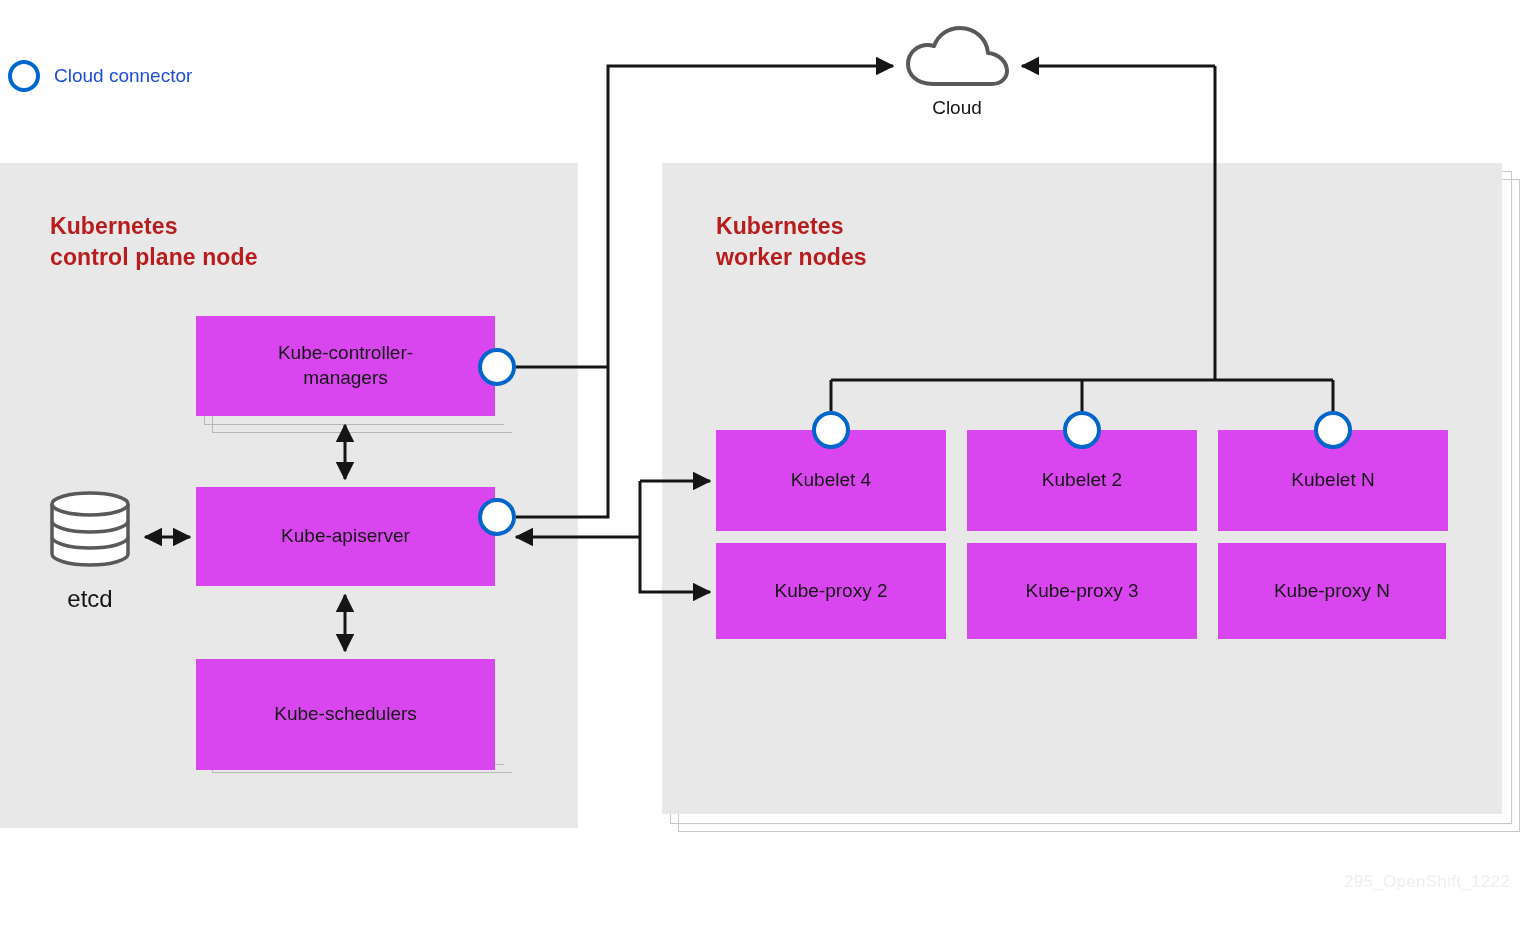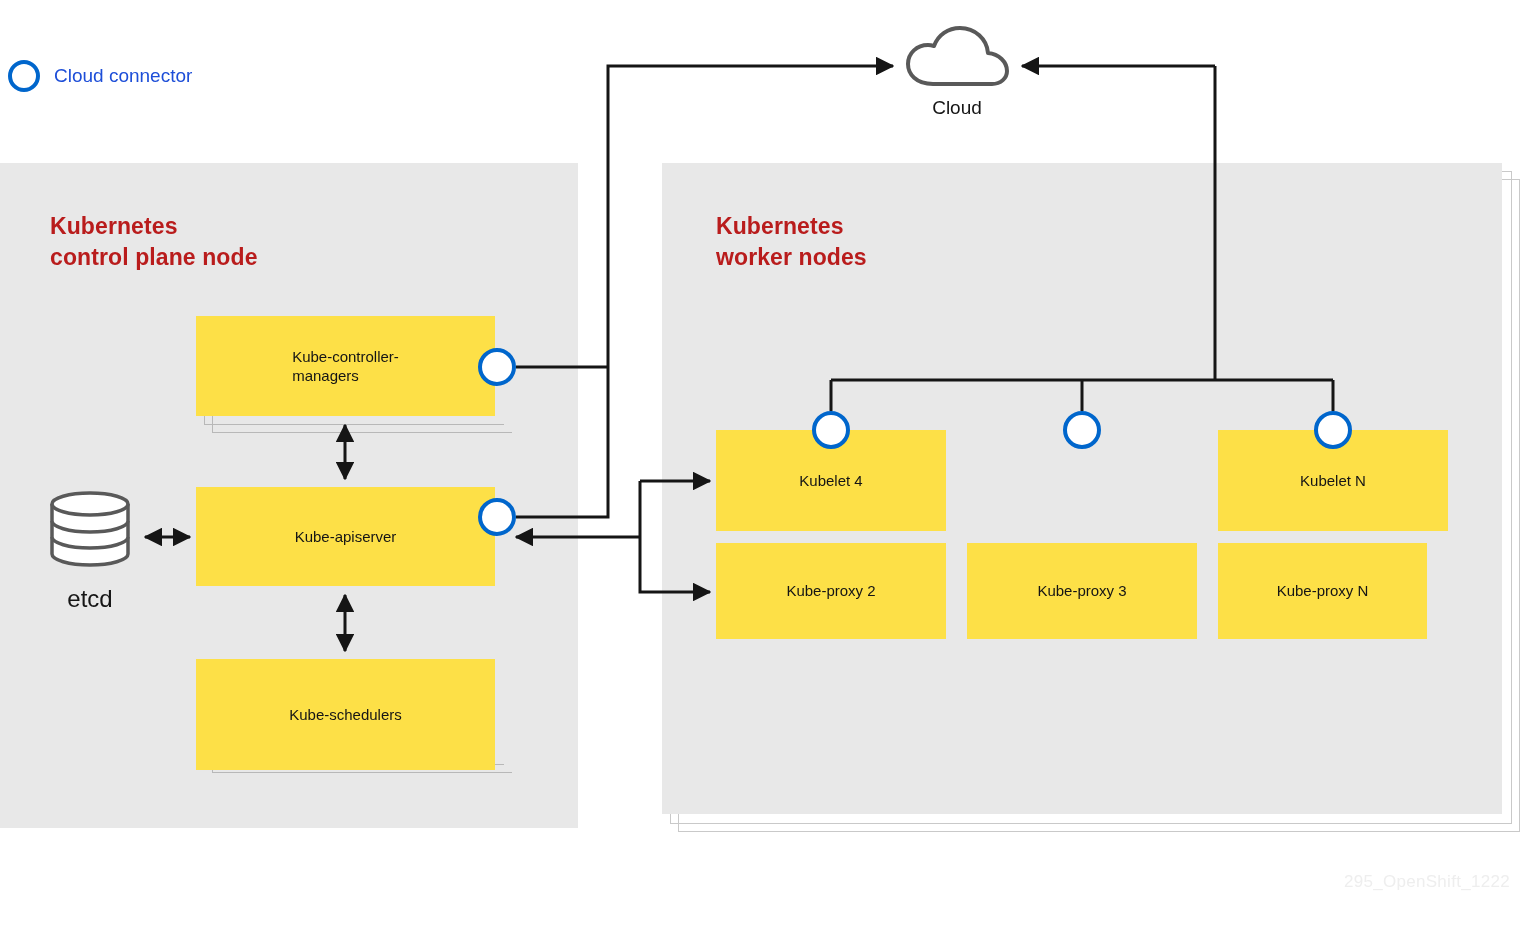--- a/index.html
+++ b/index.html
@@ -28,42 +28,42 @@
 
   .panel-title{
     position:absolute;font-size:23px;font-weight:bold;line-height:1.33;
     color:#b91c1c;white-space:pre-line;letter-spacing:.1px;
   }
   #title-control{left:50px;top:211px;}
   #title-worker{left:716px;top:211px;}
 
   
   .nodebox{
-    position:absolute;background:#fde047;box-sizing:border-box;
-    display:flex;align-items:center;justify-content:center;text-align:left;
-    font-size:15px;color:#151515;line-height:1.3;white-space:pre-line;
+    position:absolute;background:#d946ef;box-sizing:border-box;
+    display:flex;align-items:center;justify-content:center;text-align:center;
+    font-size:19px;color:#151515;line-height:1.3;white-space:pre-line;
   }
   .stackline{position:absolute;border-left:1.5px solid #b8b8b8;border-bottom:1.5px solid #b8b8b8;}
 
   
   #box-kcm{left:196px;top:316px;width:299px;height:100px;}
   #kcm-s1{left:204px;top:324px;width:299px;height:100px;}
   #kcm-s2{left:212px;top:332px;width:299px;height:100px;}
   #box-api{left:196px;top:487px;width:299px;height:99px;}
   #box-sched{left:196px;top:659px;width:299px;height:111px;}
   #sched-s1{left:204px;top:667px;width:299px;height:97px;}
   #sched-s2{left:212px;top:675px;width:299px;height:97px;}
 
   
   #box-kubelet-1{left:716px;top:430px;width:230px;height:101px;}
   #box-kubelet-2{left:967px;top:430px;width:230px;height:101px;}
   #box-kubelet-n{left:1218px;top:430px;width:230px;height:101px;}
   #box-proxy-1{left:716px;top:543px;width:230px;height:96px;}
   #box-proxy-2{left:967px;top:543px;width:230px;height:96px;}
-  #box-proxy-n{left:1218px;top:543px;width:209px;height:96px;}
+  #box-proxy-n{left:1218px;top:543px;width:228px;height:96px;}
 
   
   .conn{
     position:absolute;width:38px;height:38px;border-radius:50%;
     border:4px solid #0066cc;background:#ffffff;box-sizing:border-box;z-index:6;
   }
   #conn-kcm{left:478px;top:348px;}
   #conn-api{left:478px;top:498px;}
   #conn-kubelet-1{left:812px;top:411px;}
   #conn-kubelet-2{left:1063px;top:411px;}
@@ -132,20 +132,21 @@
   <div class="nodebox" id="box-kcm">Kube-controller-
 managers</div>
 
   <div class="nodebox" id="box-api">Kube-apiserver</div>
 
   <div class="stackline" id="sched-s2"></div>
   <div class="stackline" id="sched-s1"></div>
   <div class="nodebox" id="box-sched">Kube-schedulers</div>
 
   <div class="nodebox" id="box-kubelet-1">Kubelet 4</div>
+  <div class="nodebox" id="box-kubelet-2">Kubelet 2</div>
   <div class="nodebox" id="box-kubelet-n">Kubelet N</div>
 
   <div class="nodebox" id="box-proxy-1">Kube-proxy 2</div>
   <div class="nodebox" id="box-proxy-2">Kube-proxy 3</div>
   <div class="nodebox" id="box-proxy-n">Kube-proxy N</div>
 
   <svg id="wires">
     <defs>
       <marker id="arrow" viewBox="0 0 10 10" refX="9.2" refY="5" markerWidth="6.2" markerHeight="6.2" orient="auto-start-reverse">
         <path d="M0 0 L10 5 L0 10 z" fill="#151515"></path>

